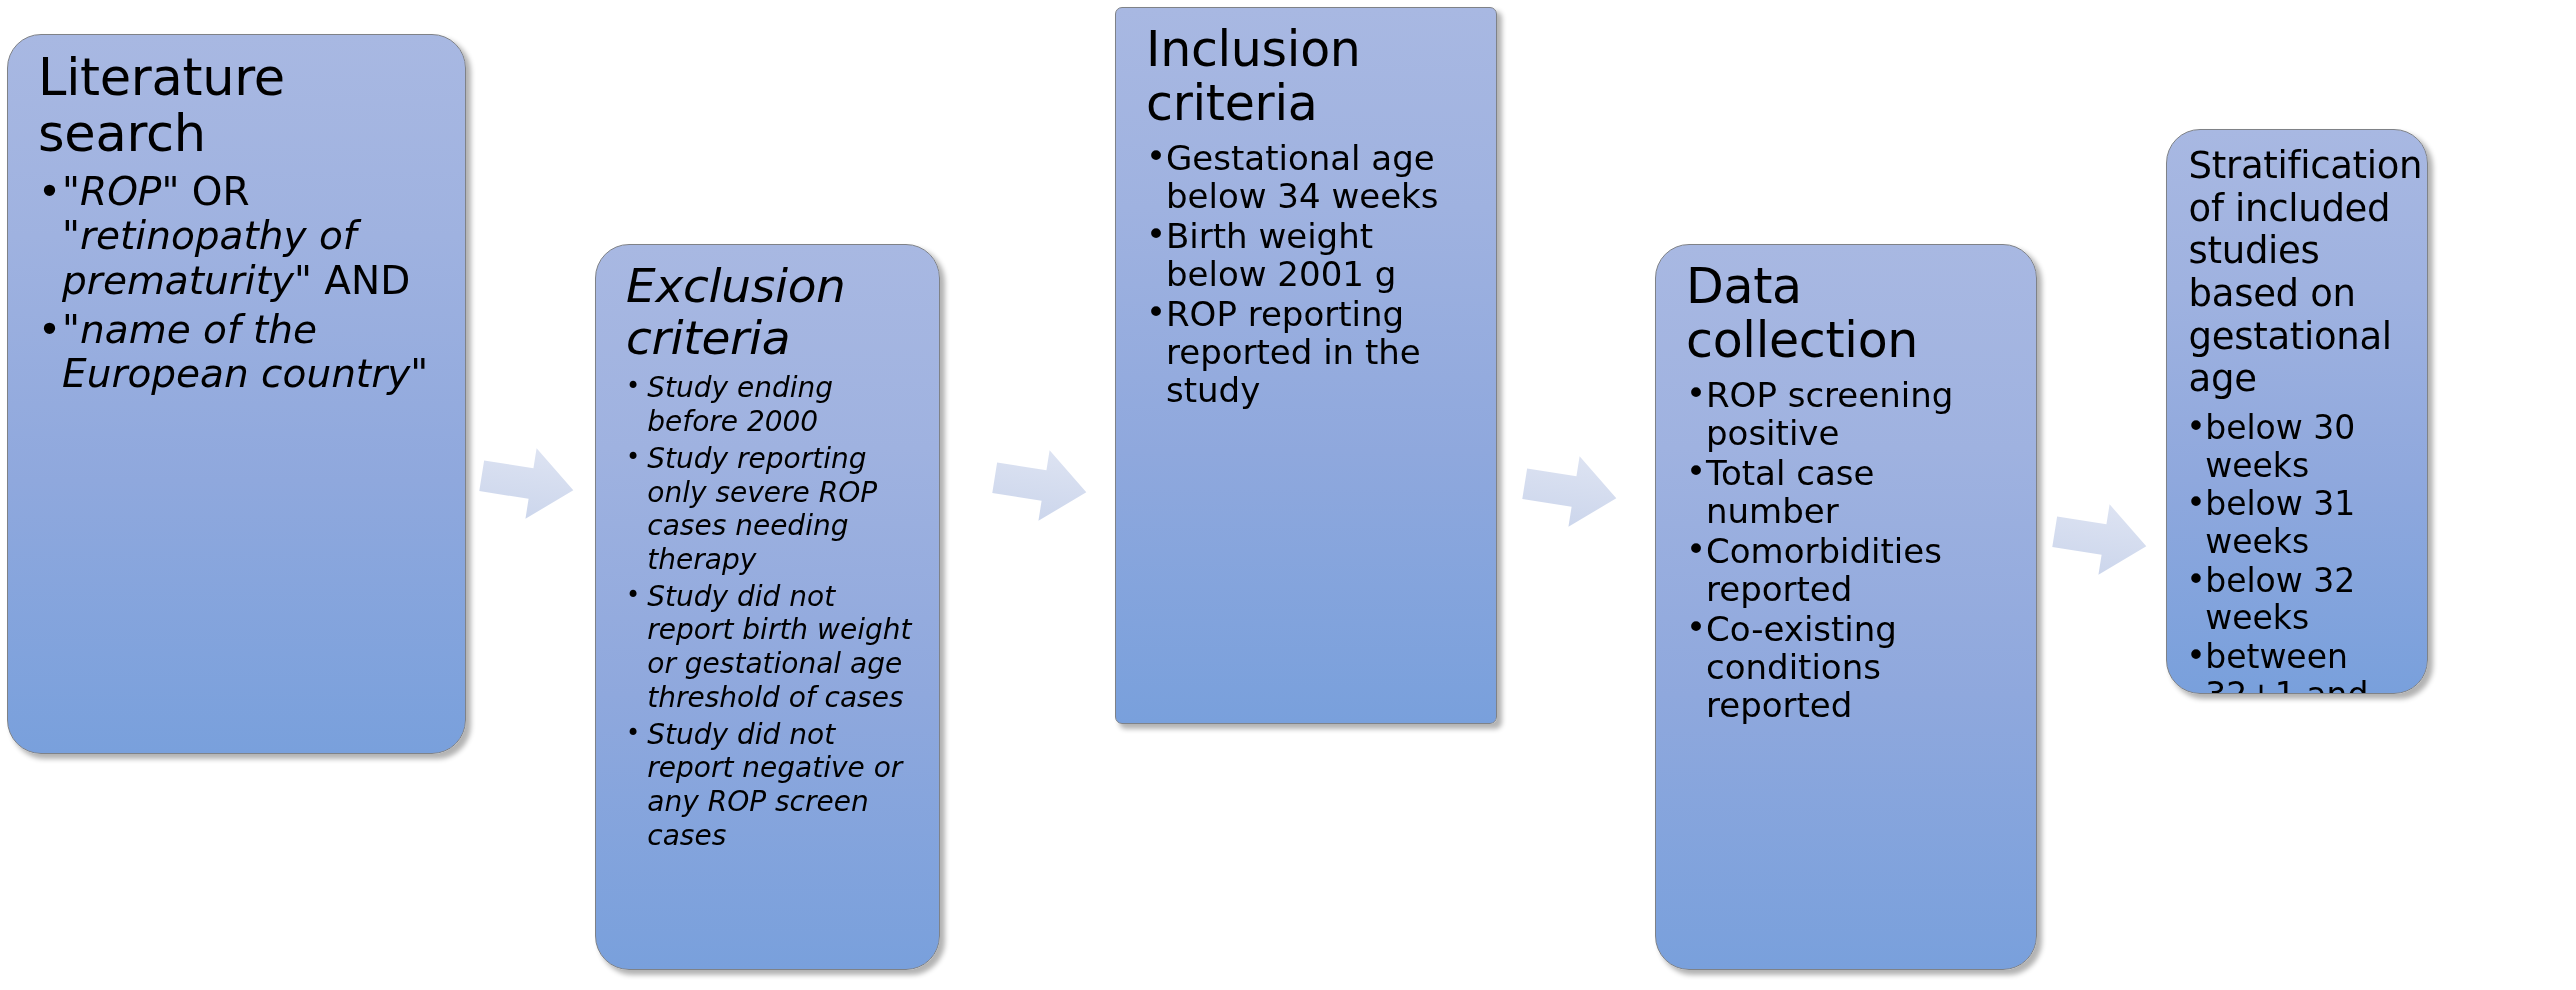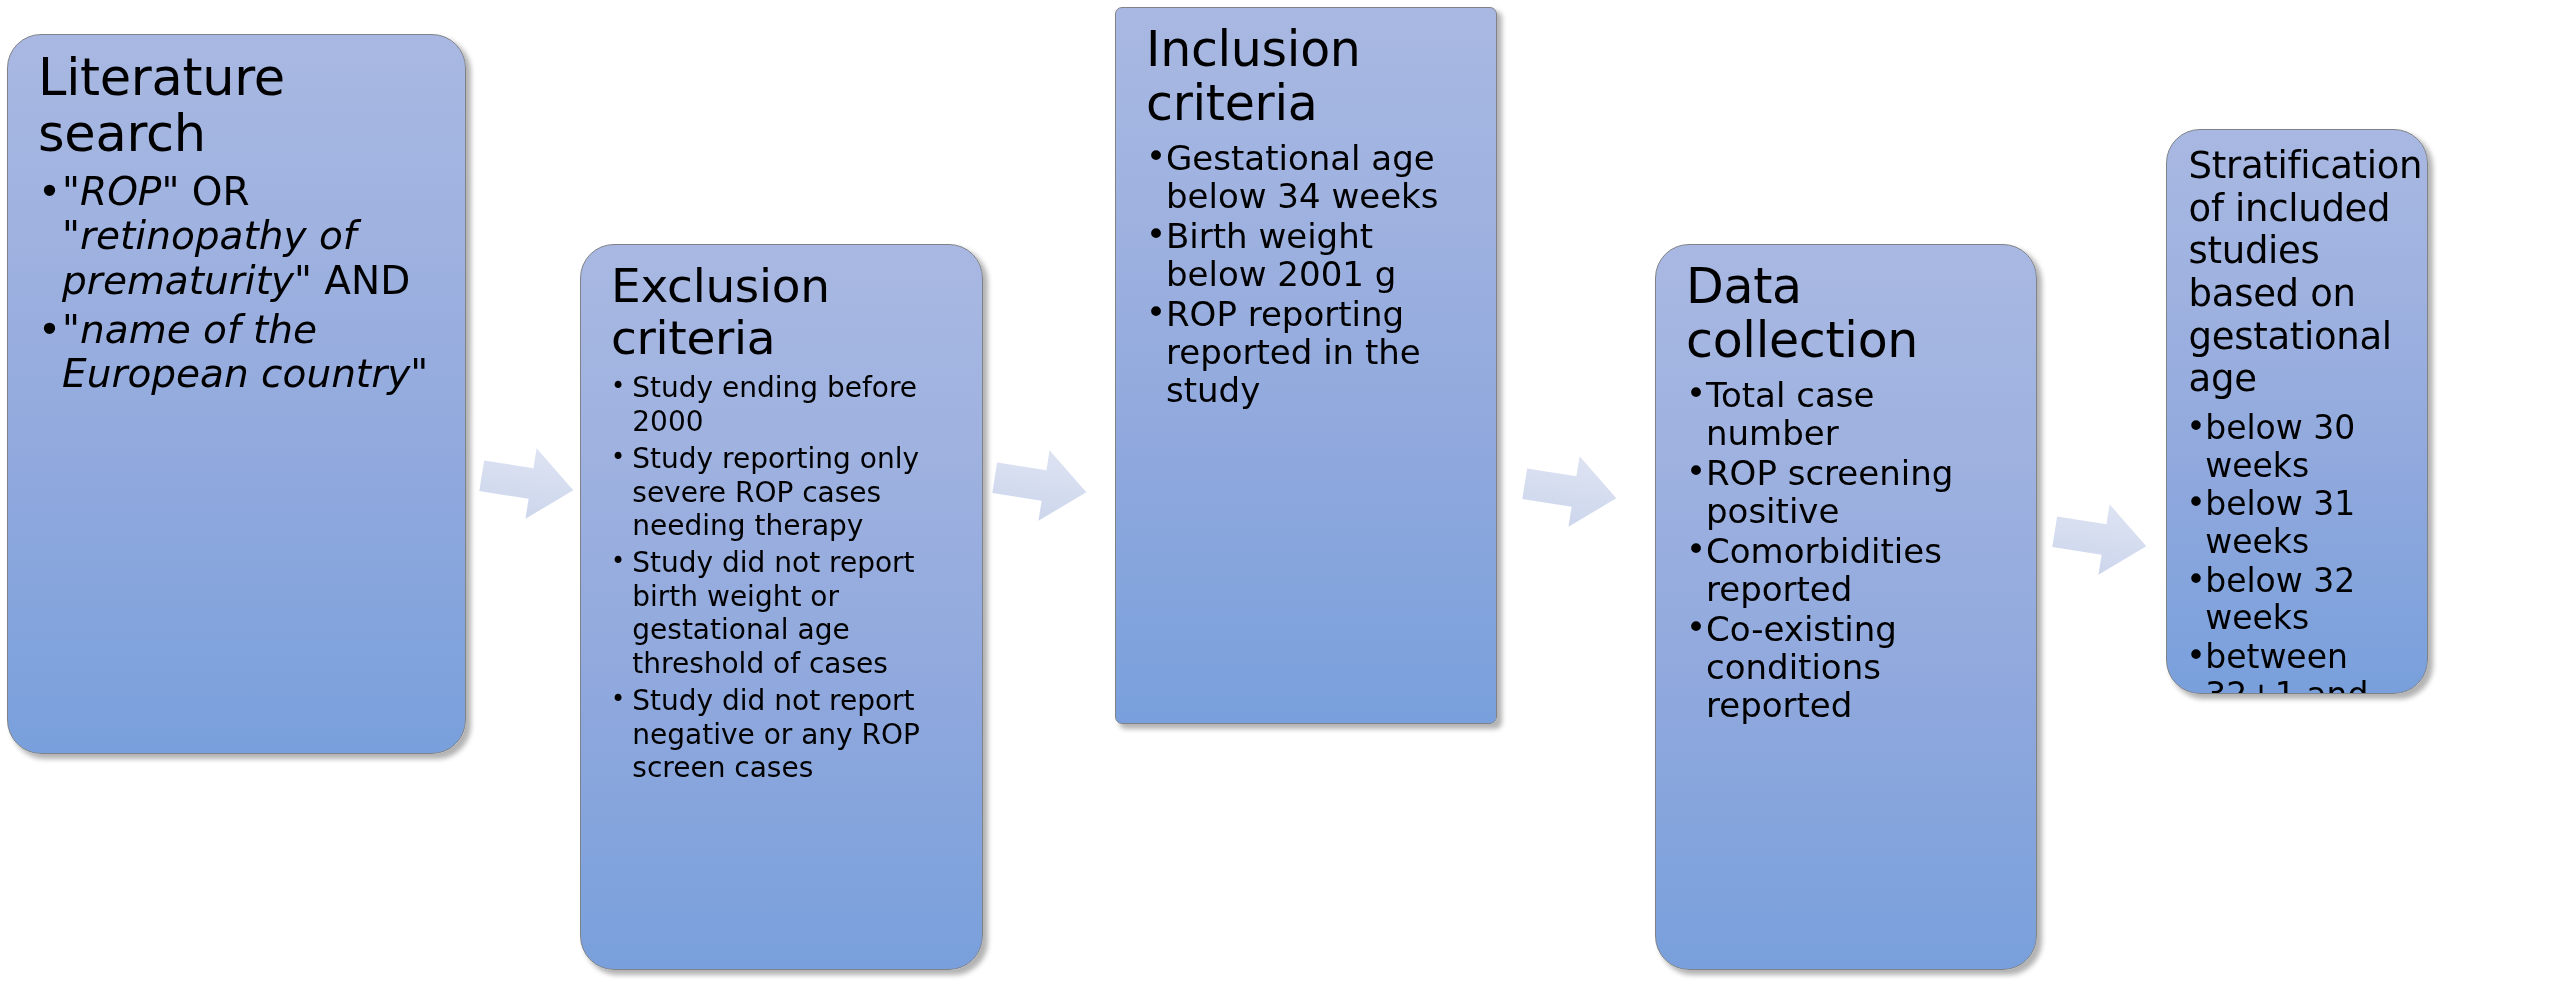--- a/index.html
+++ b/index.html
@@ -66,21 +66,21 @@
   }
 
   
   .n1 { left: 7.1px;   top: 6px;   width: 459px;  height: 720px; margin-top: 28px; }
   .n1 .node-title { font-size: 51px; }
   .n1 .node-list li { font-size: 39px; line-height: 1.14; padding-left: 24px; margin-bottom: 4.7px; }
   .n1 .node-list li::before { font-size: 39px; }
   .n1 em { font-style: italic; }
 
   
-  .n2 { left: 580px;  top: 244px;  width: 403px;  height: 726px; }
+  .n2 { left: 595px;  top: 244px;  width: 345px;  height: 726px; font-style: italic; }
   .n2 .node-title { font-size: 47px; }
   .n2 .node-list li { font-size: 28px; line-height: 1.20; padding-left: 21.3px; margin-bottom: 3.6px; }
   .n2 .node-list li::before { font-size: 24px; top: 1.2px; }
 
   
   .n3 { left: 1115px; top: 7.1px;   width: 382px;  height: 717px; border-radius: 7px; }
   .n3 .node-title { font-size: 49px; }
   .n3 .node-list li { font-size: 34px; line-height: 1.13; padding-left: 20px; }
   .n3 .node-list li::before { font-size: 34px; }
 
@@ -183,22 +183,22 @@
       <g transform="rotate(9 90 74)">
         <path d="M12 48 L96 48 L96 14 L168 74 L96 134 L96 100 L12 100 Z" fill="url(#agrad3)"></path>
       </g>
     </svg>
   </div>
 
   <div class="node n4">
     <div class="node-title">Data
 collection</div>
     <ul class="node-list">
+      <li><span>ROP screening positive</span></li>
       <li><span>Total case number</span></li>
-      <li><span>ROP screening positive</span></li>
       <li><span>Comorbidities reported</span></li>
       <li><span>Co-existing conditions reported</span></li>
     </ul>
   </div>
 
   <div class="arrow a4">
     <svg viewBox="0 0 180 148" xmlns="http://www.w3.org/2000/svg" aria-hidden="true">
       <defs>
         <linearGradient id="agrad4" x1="0" y1="0" x2="0" y2="1">
           <stop offset="0%" stop-color="#dde3f2"></stop>

